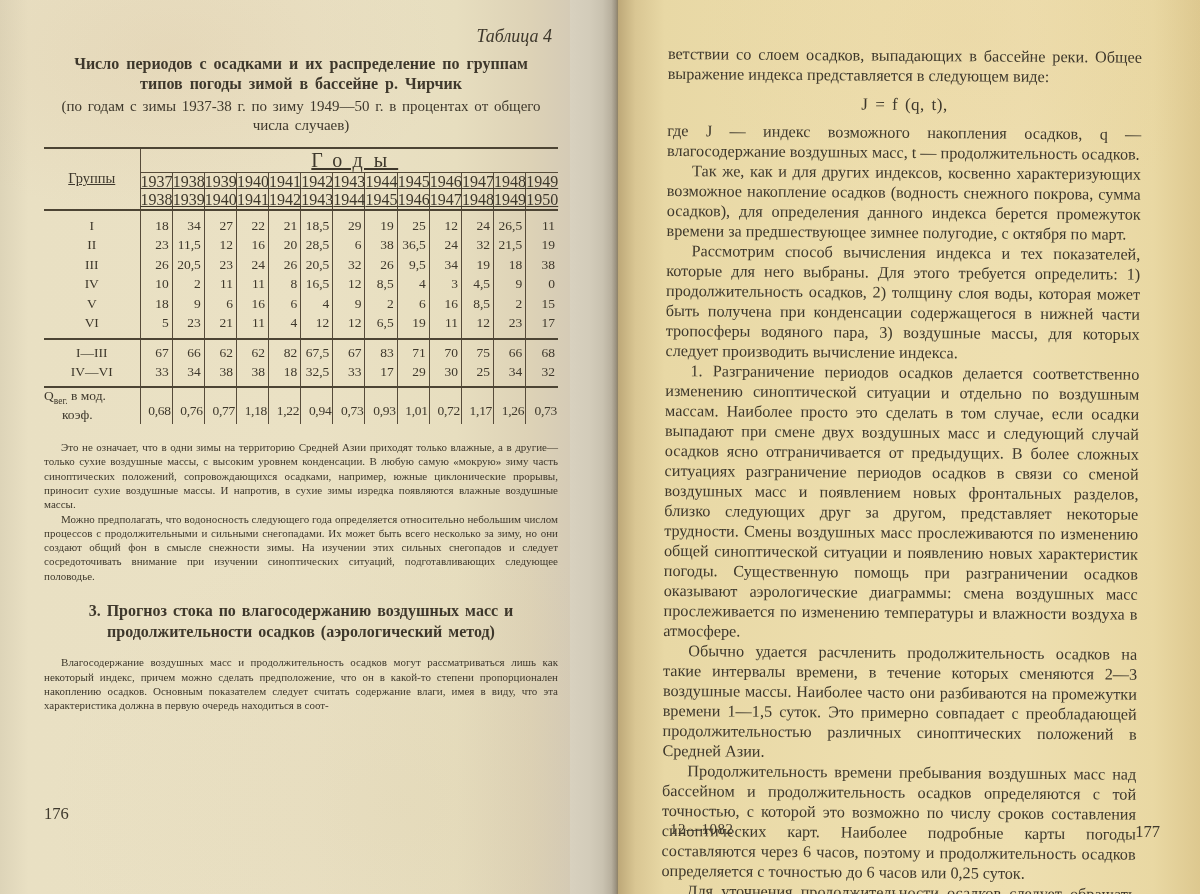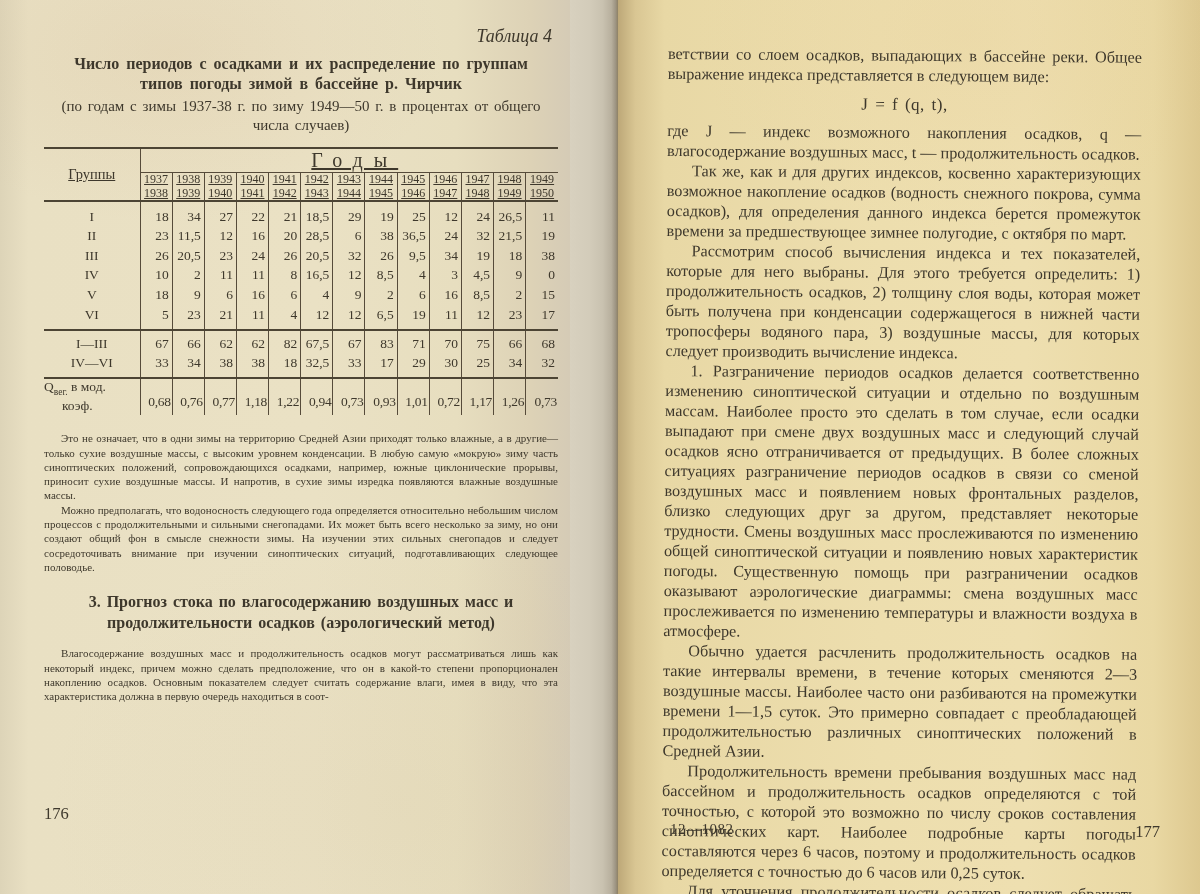--- a/index.html
+++ b/index.html
@@ -36,21 +36,21 @@
   .tbl-subtitle{text-align:center;font-size:15px;line-height:1.28;margin:2px 10px 12px;word-spacing:2px;}
   table.ptable{
     width:514px;table-layout:fixed;border-collapse:collapse;
     border-top:2.5px solid #4c4434;margin:0 0 16px 0;
   }
   .ptable th,.ptable td{border-left:1px solid #564b3a;padding:0;font-weight:normal;}
   .ptable tr > *:first-child{border-left:none;}
   .ptable thead{border-bottom:2.5px solid #4c4434;text-decoration:underline;}
   .group-h{font-size:14.5px;text-align:center;vertical-align:middle;border-right:1px solid #564b3a;}
   .years-h{font-size:20px;text-align:center;letter-spacing:11px;text-indent:11px;padding:3px 0 2px;border-bottom:1px solid #564b3a;}
-  .year-pair{font-size:12px;line-height:1.1;text-align:center;padding:3px 0 4px;}
+  .year-pair{font-size:16px;line-height:1.1;text-align:center;padding:3px 0 4px;}
   .year-pair span{display:block;}
   .tb-main td{font-size:13.5px;text-align:right;padding:0 3px 0 0;line-height:1.45;}
   .tb-main td.row-label{text-align:center;padding:0;}
   .tb-main tr:first-child td{padding-top:5px;}
   .tb-main tr:last-child td{padding-bottom:5px;}
   tbody.tb-sum{border-top:2.5px solid #4c4434;}
   .tb-sum td{font-size:13.5px;text-align:right;padding:0 3px 0 0;line-height:1.4;}
   .tb-sum td.row-label{text-align:center;padding:0;}
   .tb-sum tr:first-child td{padding-top:4px;}
   .tb-sum tr:last-child td{padding-bottom:4px;}

